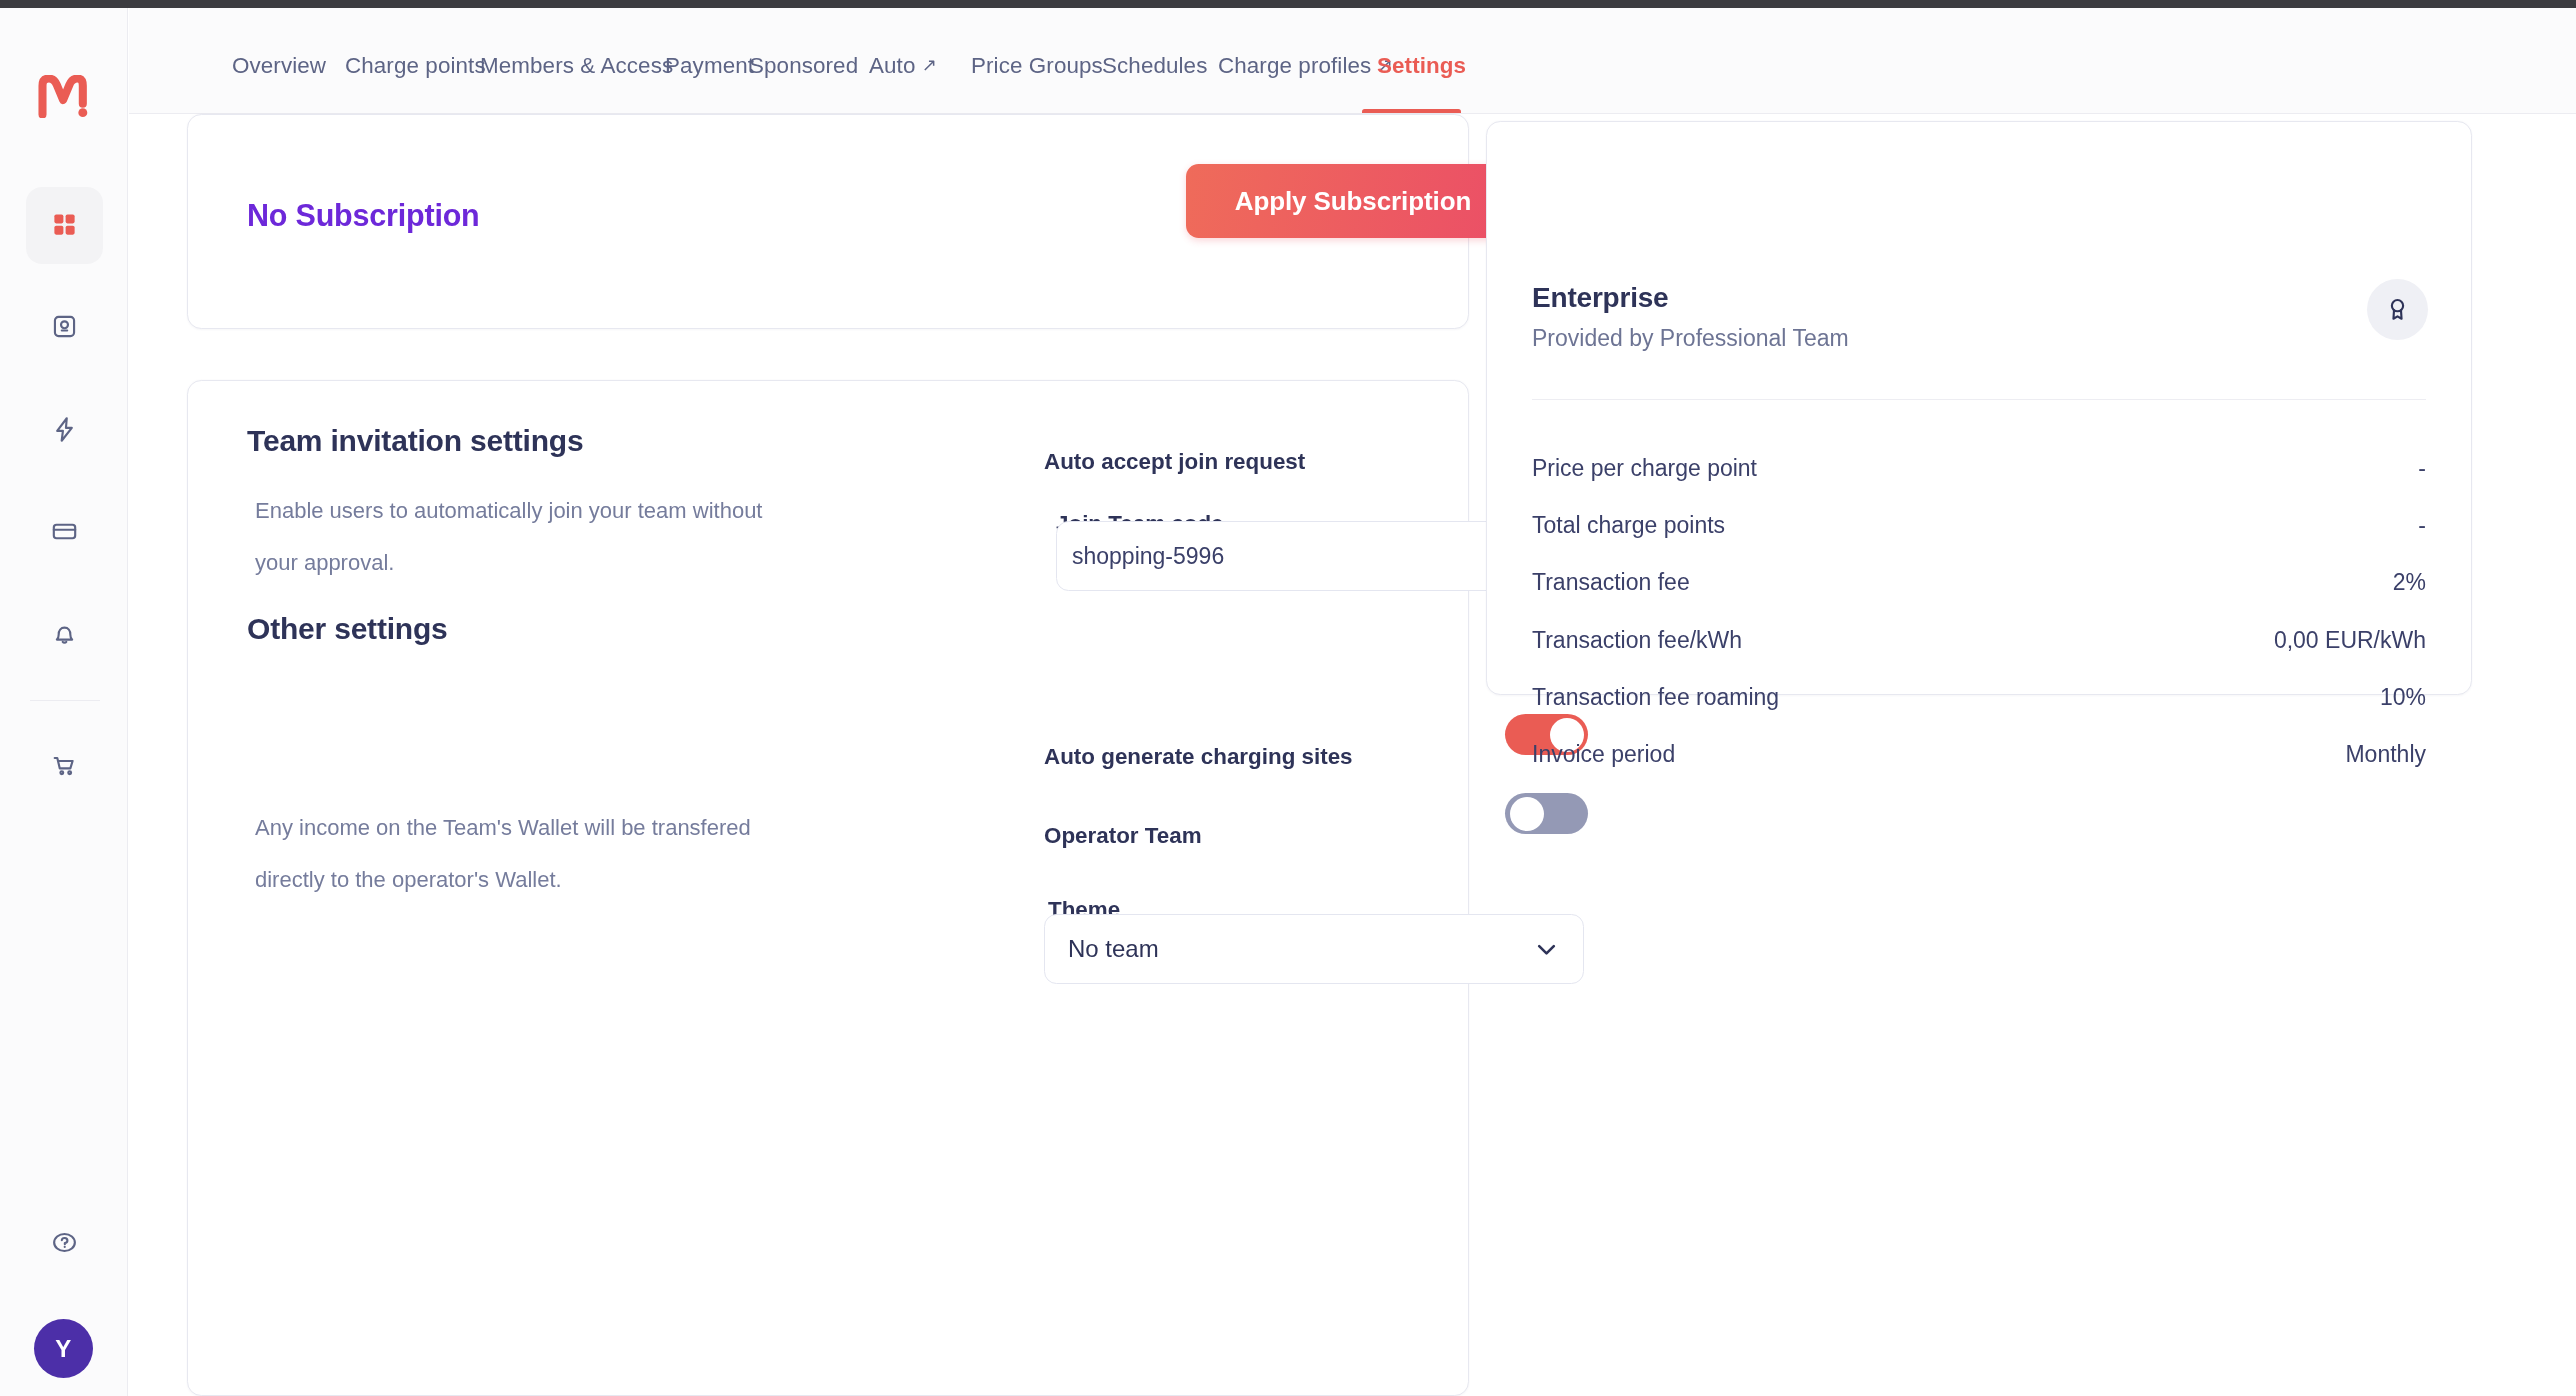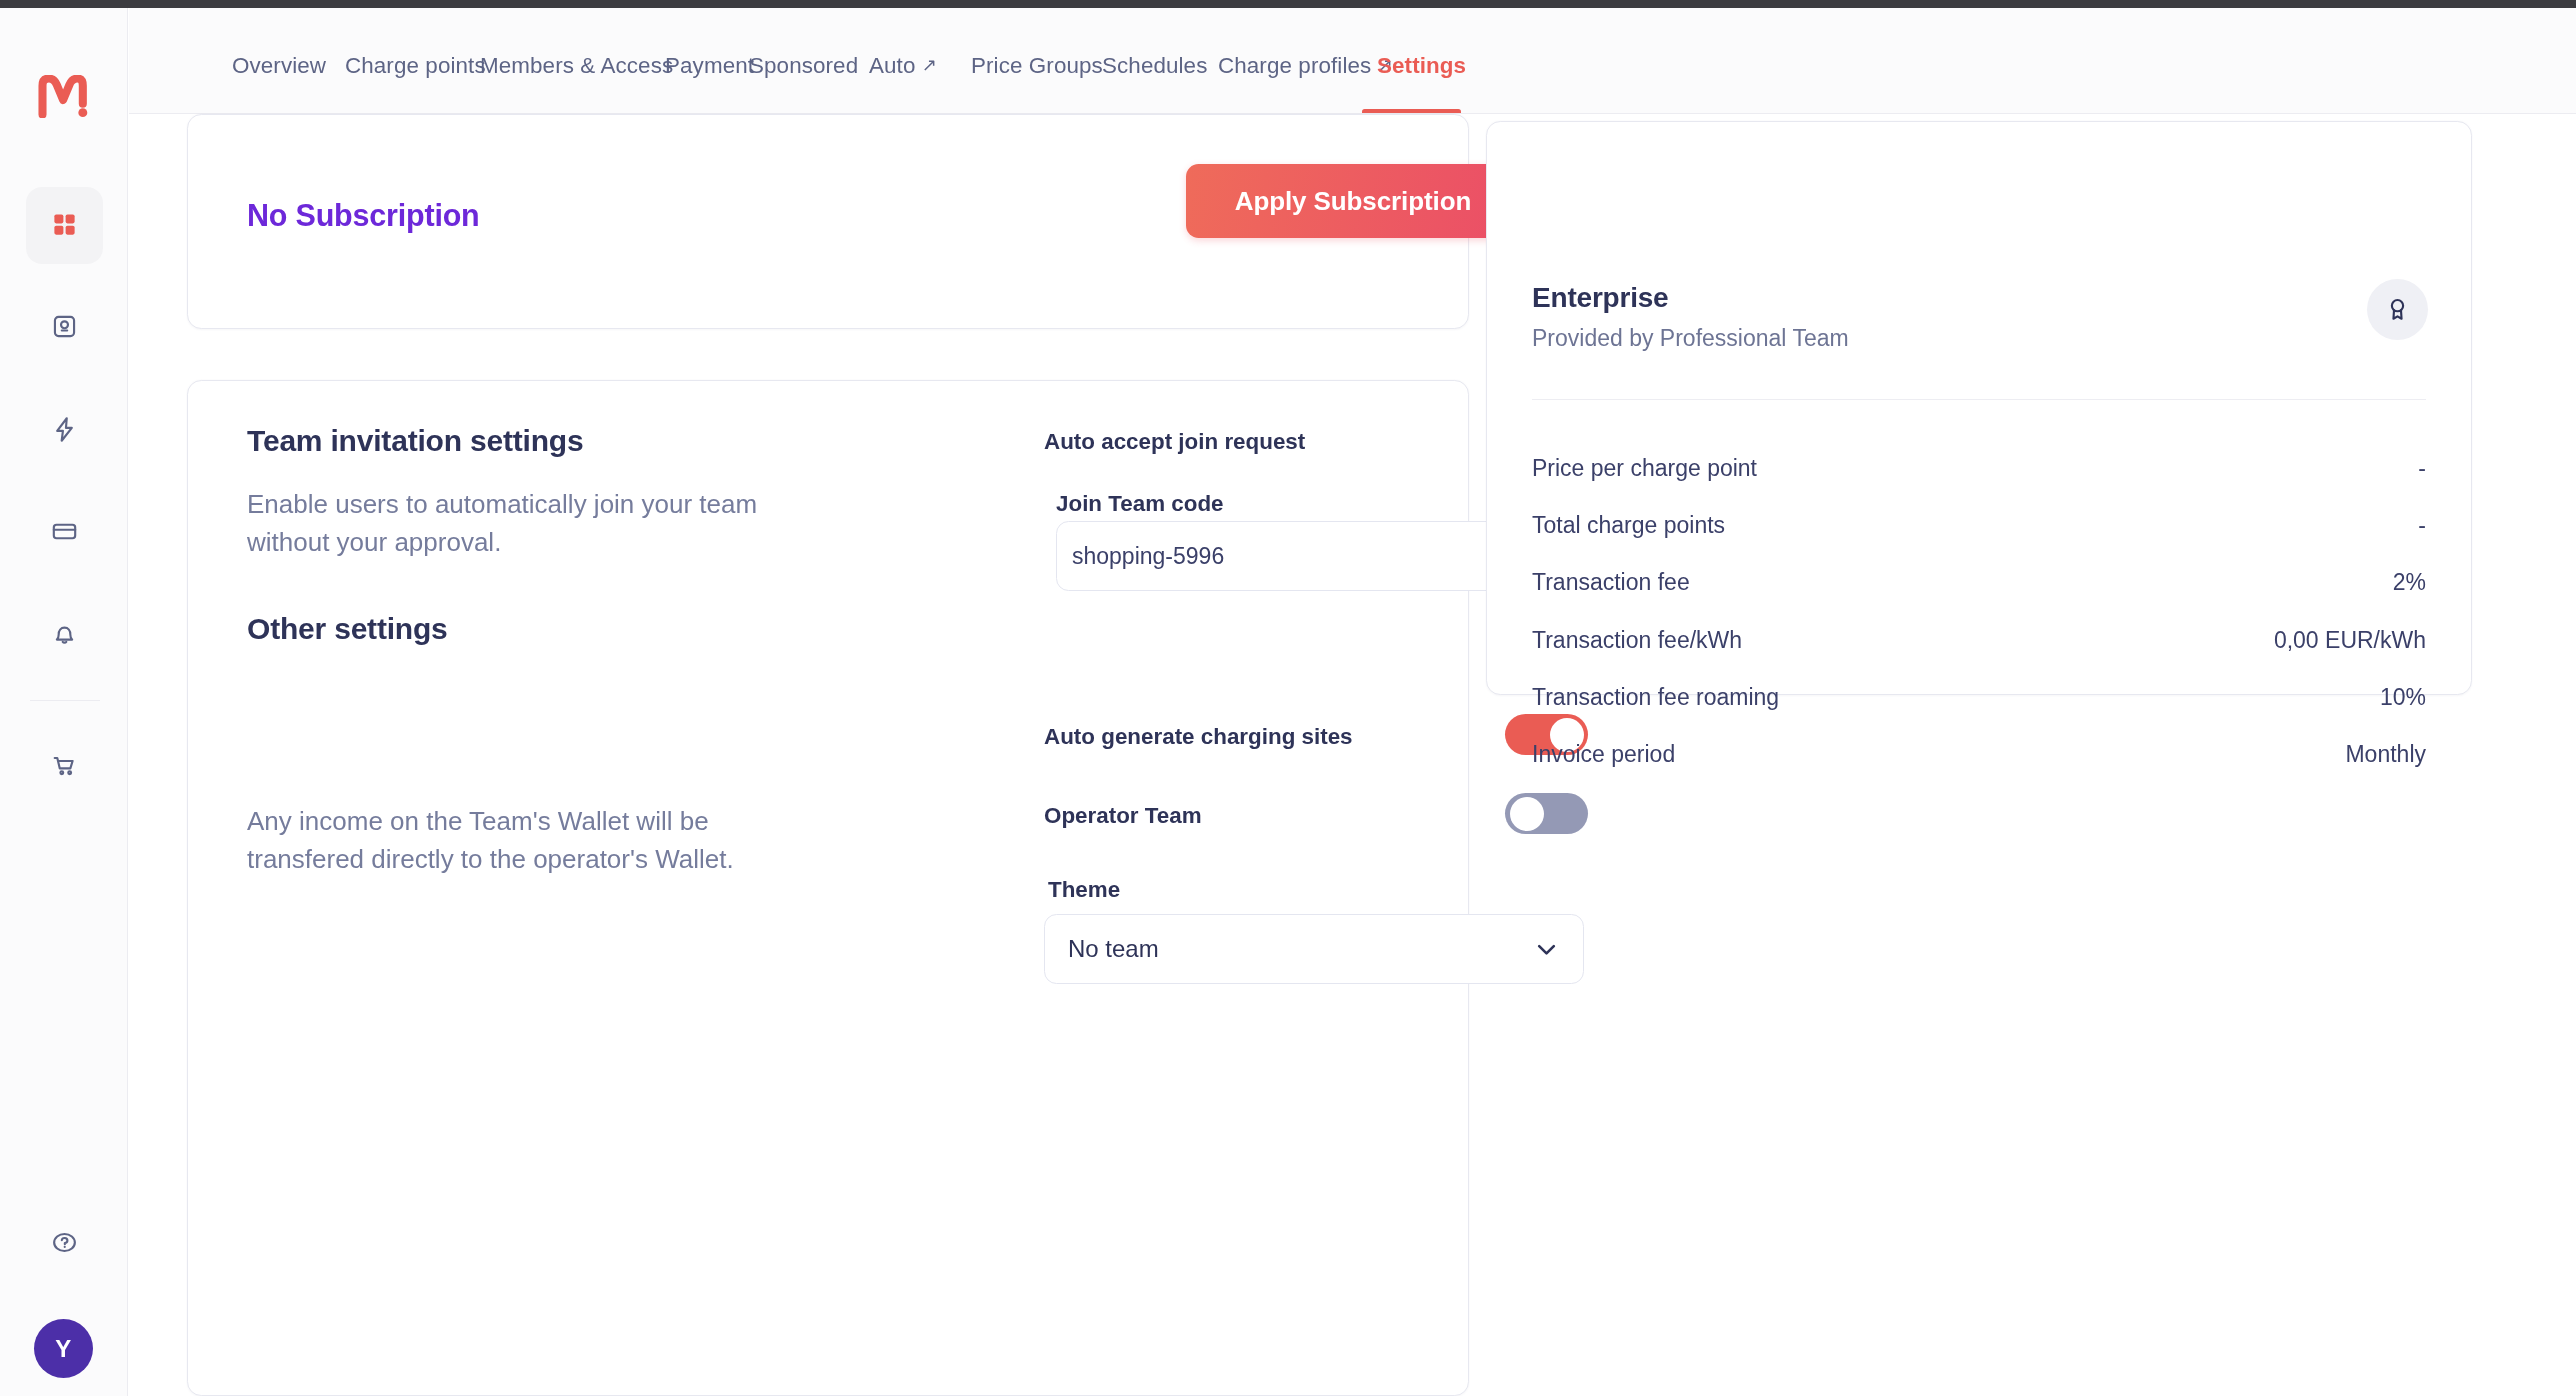--- a/index.html
+++ b/index.html
@@ -171,30 +171,32 @@
 
   .sect-title {
     position: absolute;
     font-size: 30px;
     font-weight: 600;
     color: #2e3358;
     letter-spacing: -0.2px;
   }
   .sect-desc {
     position: absolute;
-    font-size: 26px;
-    line-height: 38px;
+    font-size: 22px;
+    line-height: 52px;
     color: #757c9c;
     width: 556px;
+    margin-left: 8px;
   }
   .field-label {
     position: absolute;
     font-size: 22.4px;
     font-weight: 700;
     color: #2e3358;
+    margin-top: 20px;
   }
 
   
   .toggle {
     position: absolute;
     width: 83px; height: 41px;
     border-radius: 20.6px;
     cursor: pointer;
   }
   .toggle.on  { background: #ea5c54; }

